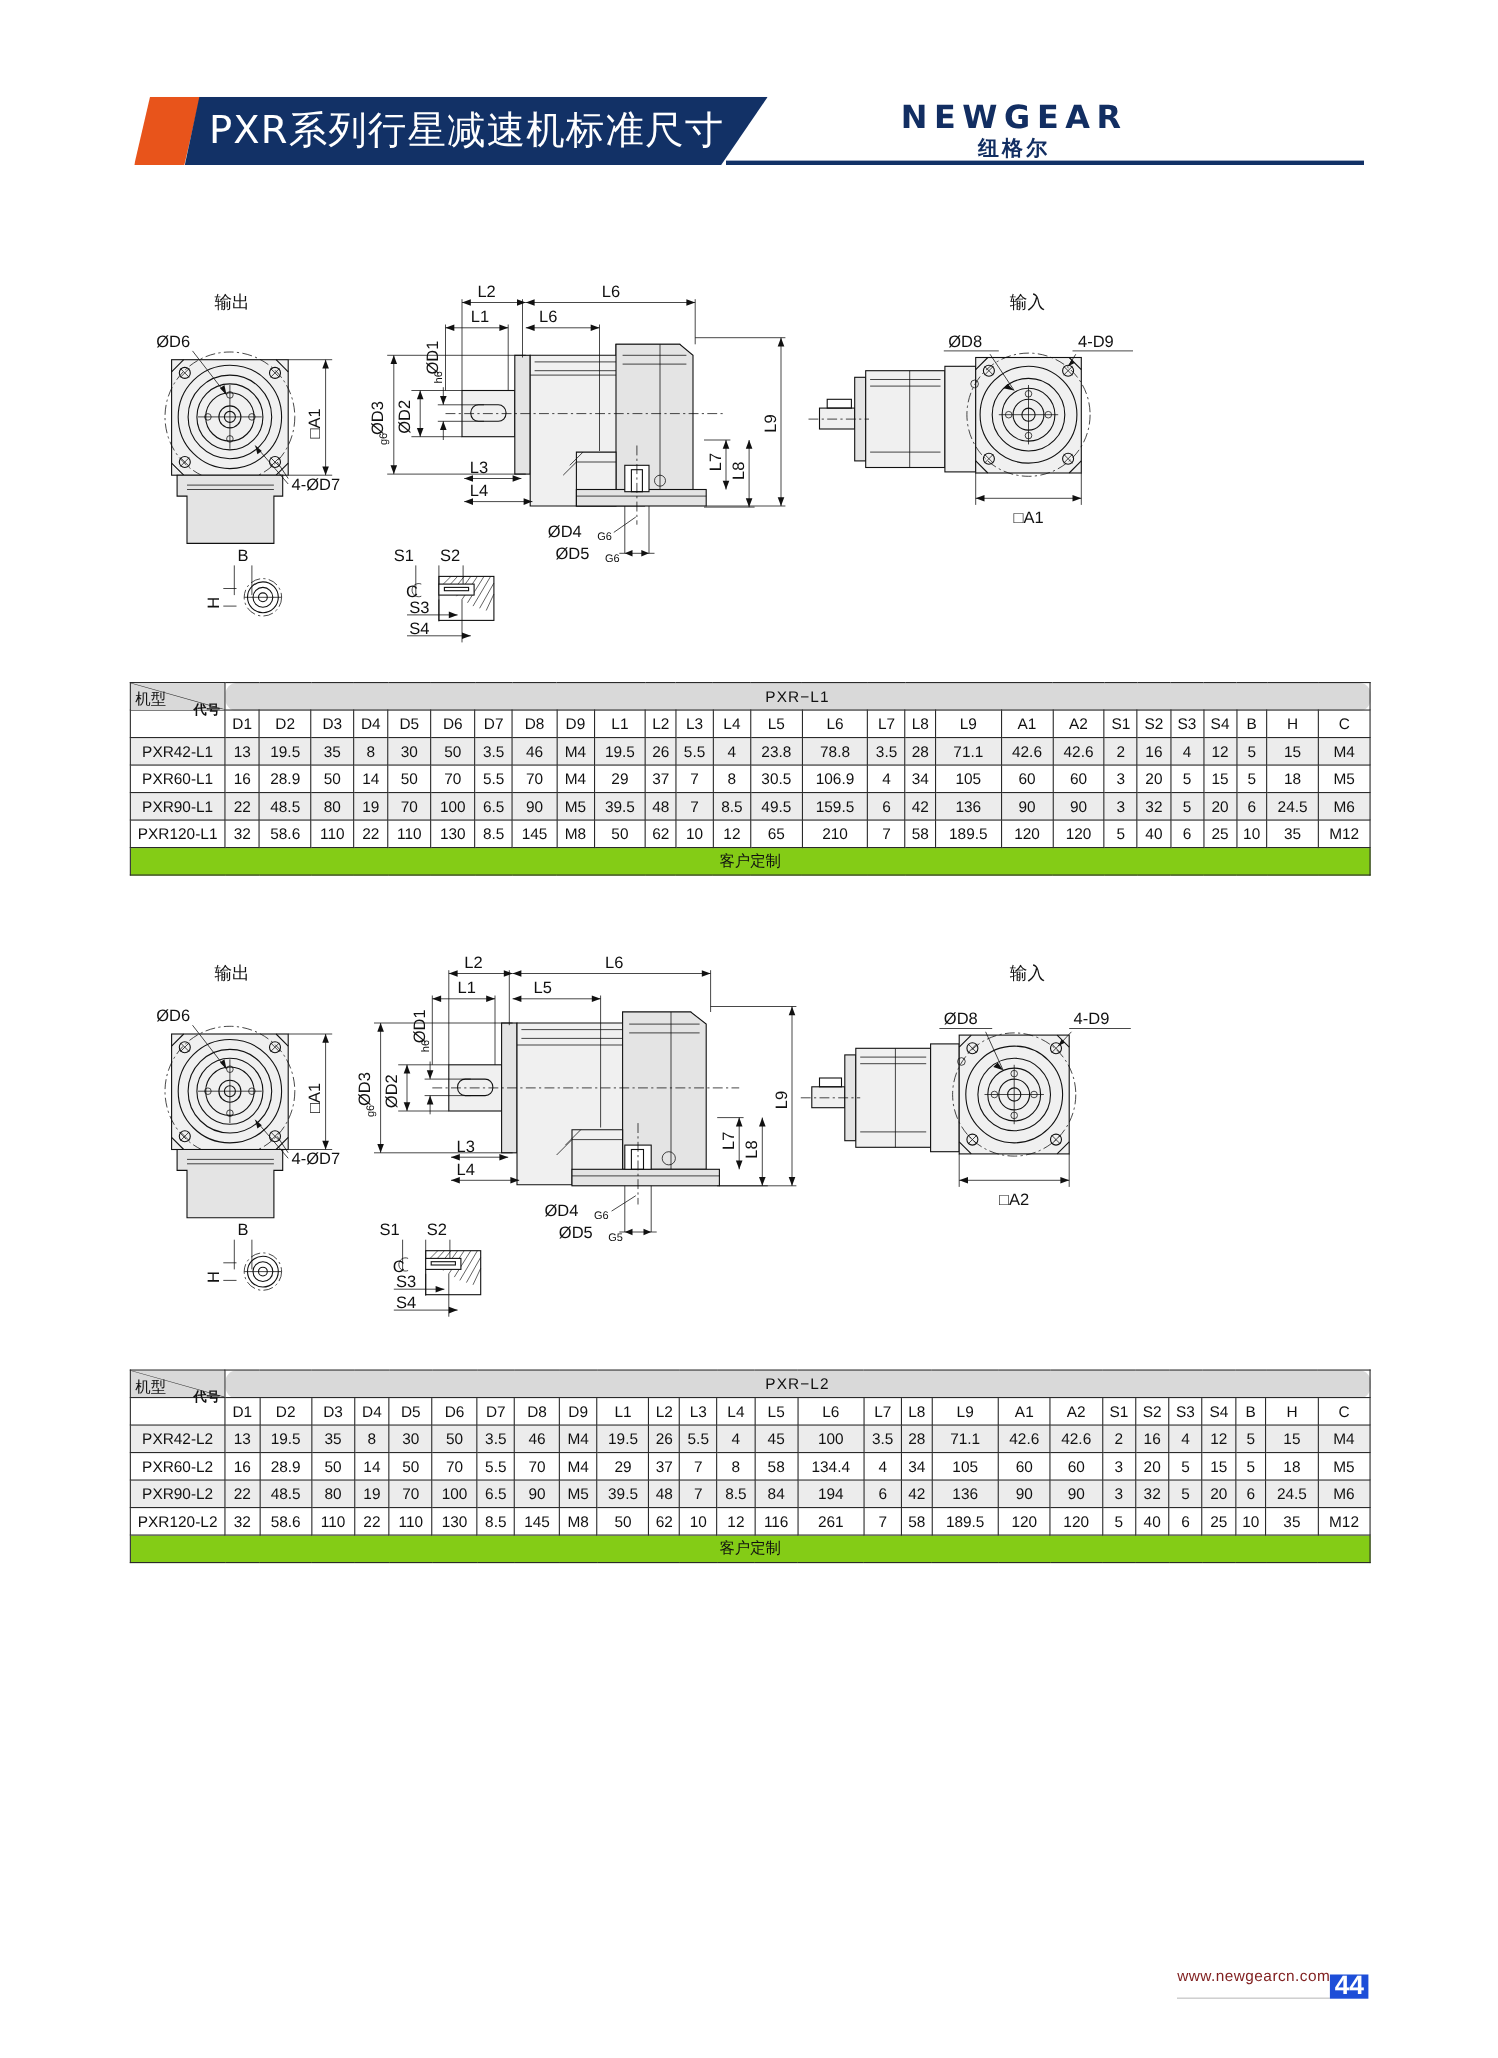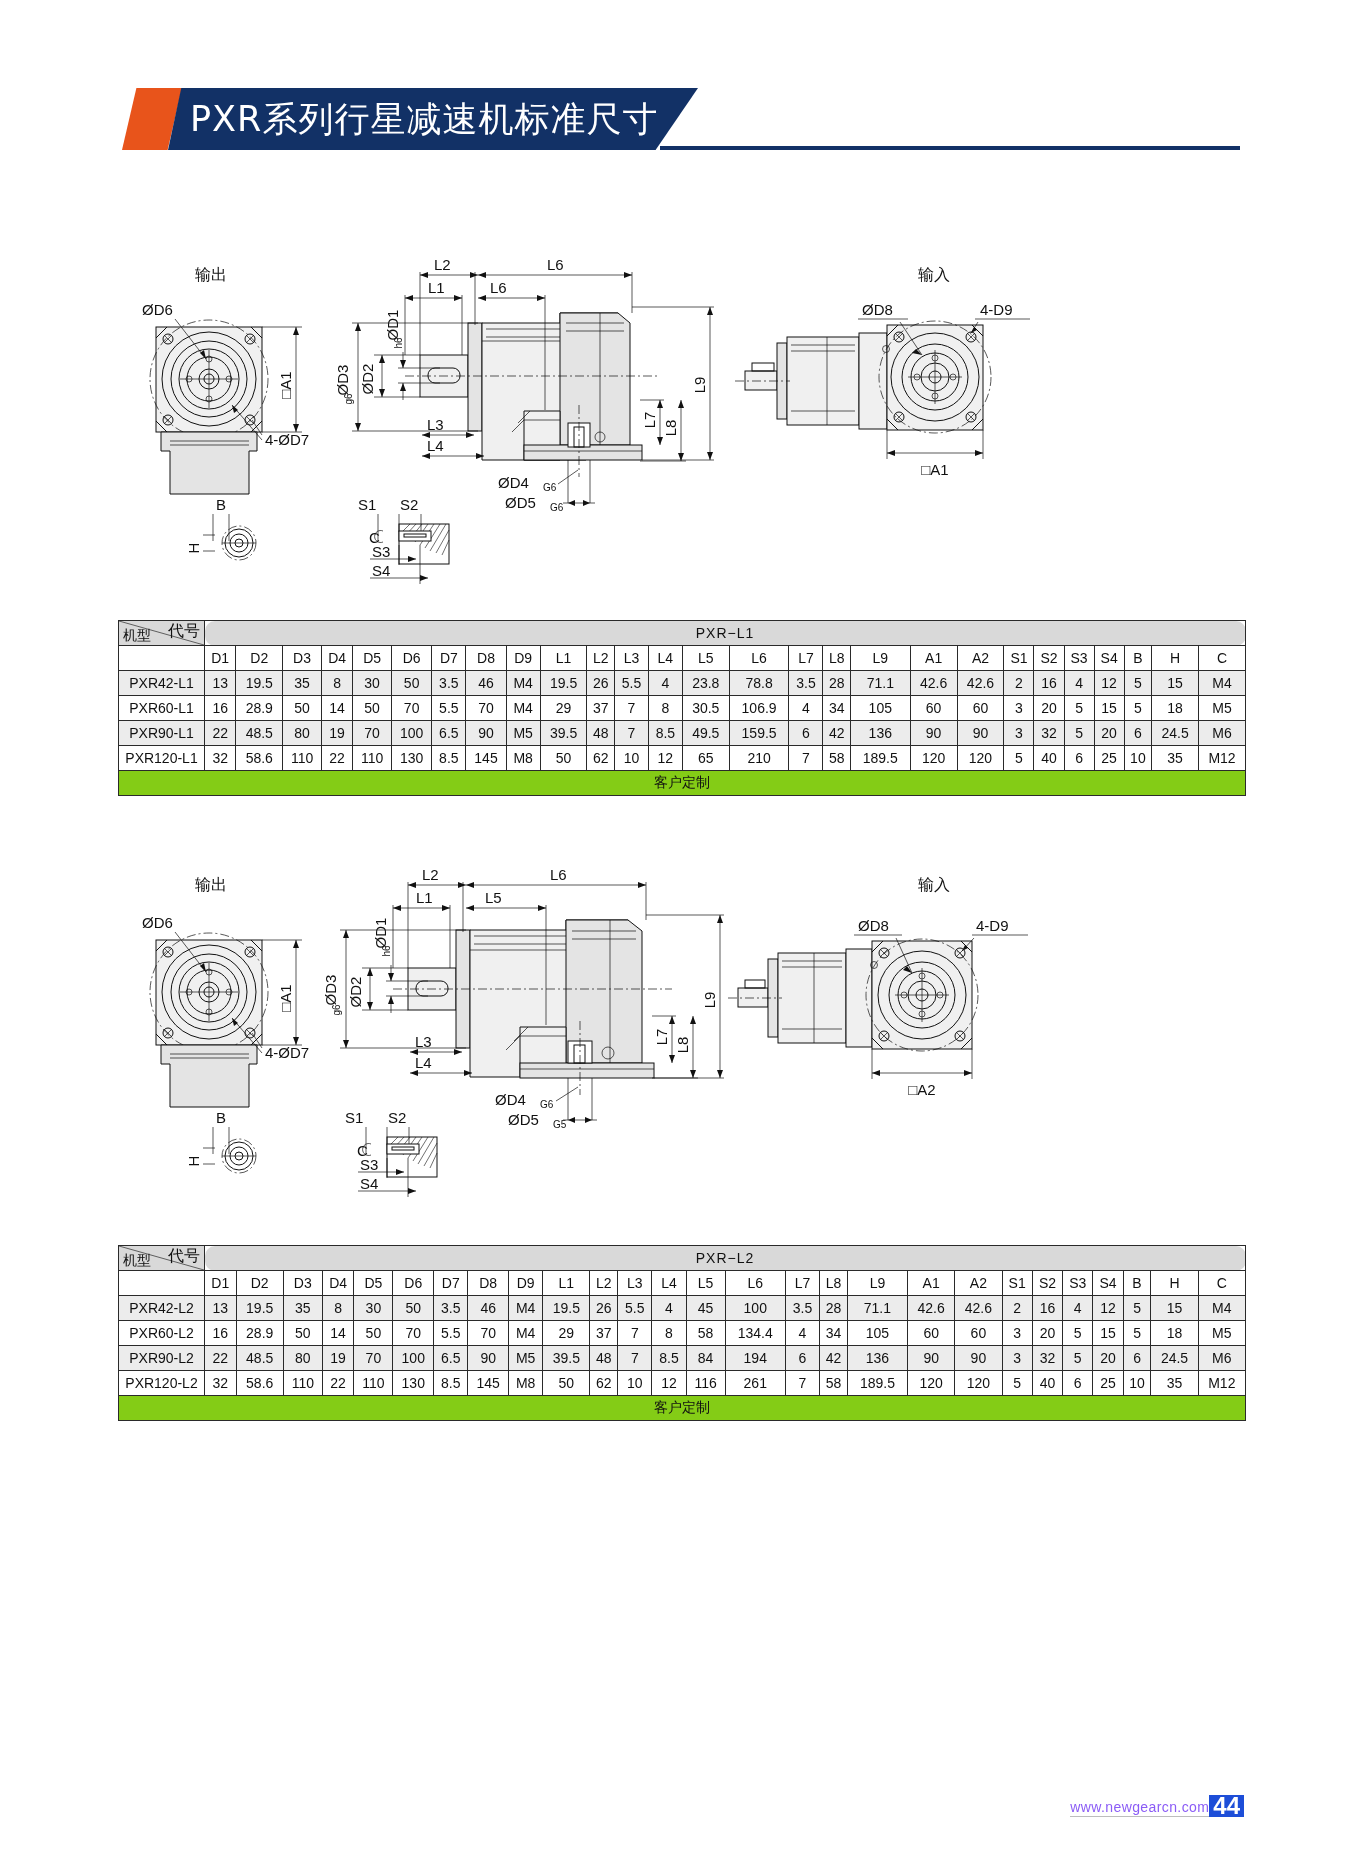--- a/index.html
+++ b/index.html
@@ -68,38 +68,38 @@
     color:#111;
   }
   .corner-cell {
     width:86px; height:56px; position:relative; background:#d9d9d9;
     border:1px solid #2a2a2a;
   }
   .corner-cell .diag {
     position:absolute; left:0; top:0; width:100%; height:100%;
   }
   .corner-cell .lbl-code {
-    position:absolute; right:4px; top:2px; font-size:16px; line-height:16px;
+    position:absolute; right:4px; top:16px; font-size:12px; line-height:16px;font-weight:bold;
   }
   .corner-cell .lbl-model {
     position:absolute; left:4px; bottom:2px; font-size:14px; line-height:16px;
   }
   .title-cell {
     background:#d9d9d9; font-size:20px; height:56px; letter-spacing:1px;border-radius:10px;
   }
   .hdr-row td { background:#ffffff; height:26px; font-size:15px; }
   .name-col { width:86px; text-align:left; padding-left:5px; font-size:14px; }
   tr.alt td { background:#ececec; }
   .custom-row td { height:30px; font-size:15px; background:#84cc16; }
 
   
   .footer { position:absolute; right:118px; bottom:54px; display:flex; align-items:flex-end; }
   .footer-url {
-    font-size:14px; color:#8b5cf6; letter-spacing:0.4px;
-    border-bottom:1px solid #bdbdbd; padding-bottom:1px;
+    font-size:14px; color:#7f1d1d; letter-spacing:0.4px;
+    border-bottom:1px solid #bdbdbd; padding-bottom:12px;
   }
   .footer-page {
     background:#1d4ed8; color:#fff; font-size:24px; font-weight:bold;
     padding:0 4px; line-height:22px; margin-left:0px;
   }
 
   
   text { font-family:"Liberation Sans","DejaVu Sans",sans-serif; fill:#111; }
   .dt { font-size:15px; }
   .dt-cn { font-size:16px; }
@@ -112,20 +112,24 @@
   .white { fill:#ffffff; stroke:#111; stroke-width:1; }
 </style>
 </head>
 <body>
 
 <div class="header">
   <div class="hdr-orange"></div>
   <div class="hdr-banner"></div>
   <div class="hdr-title">PXR系列行星减速机标准尺寸</div>
   <div class="hdr-rule"></div>
+  <div class="logo">
+    <div class="logo-main">NEWGEAR</div>
+    <div class="logo-cn">纽格尔</div>
+  </div>
 </div>
 
 <div class="dwg" style="top:245px;">
 <svg width="1362" height="360" viewBox="0 0 1362 360">
 
   <g>
     <text class="dt-cn" x="195" y="35">输出</text>
 
     <rect class="bodyfill" x="156" y="82" width="106" height="105"></rect>
 

